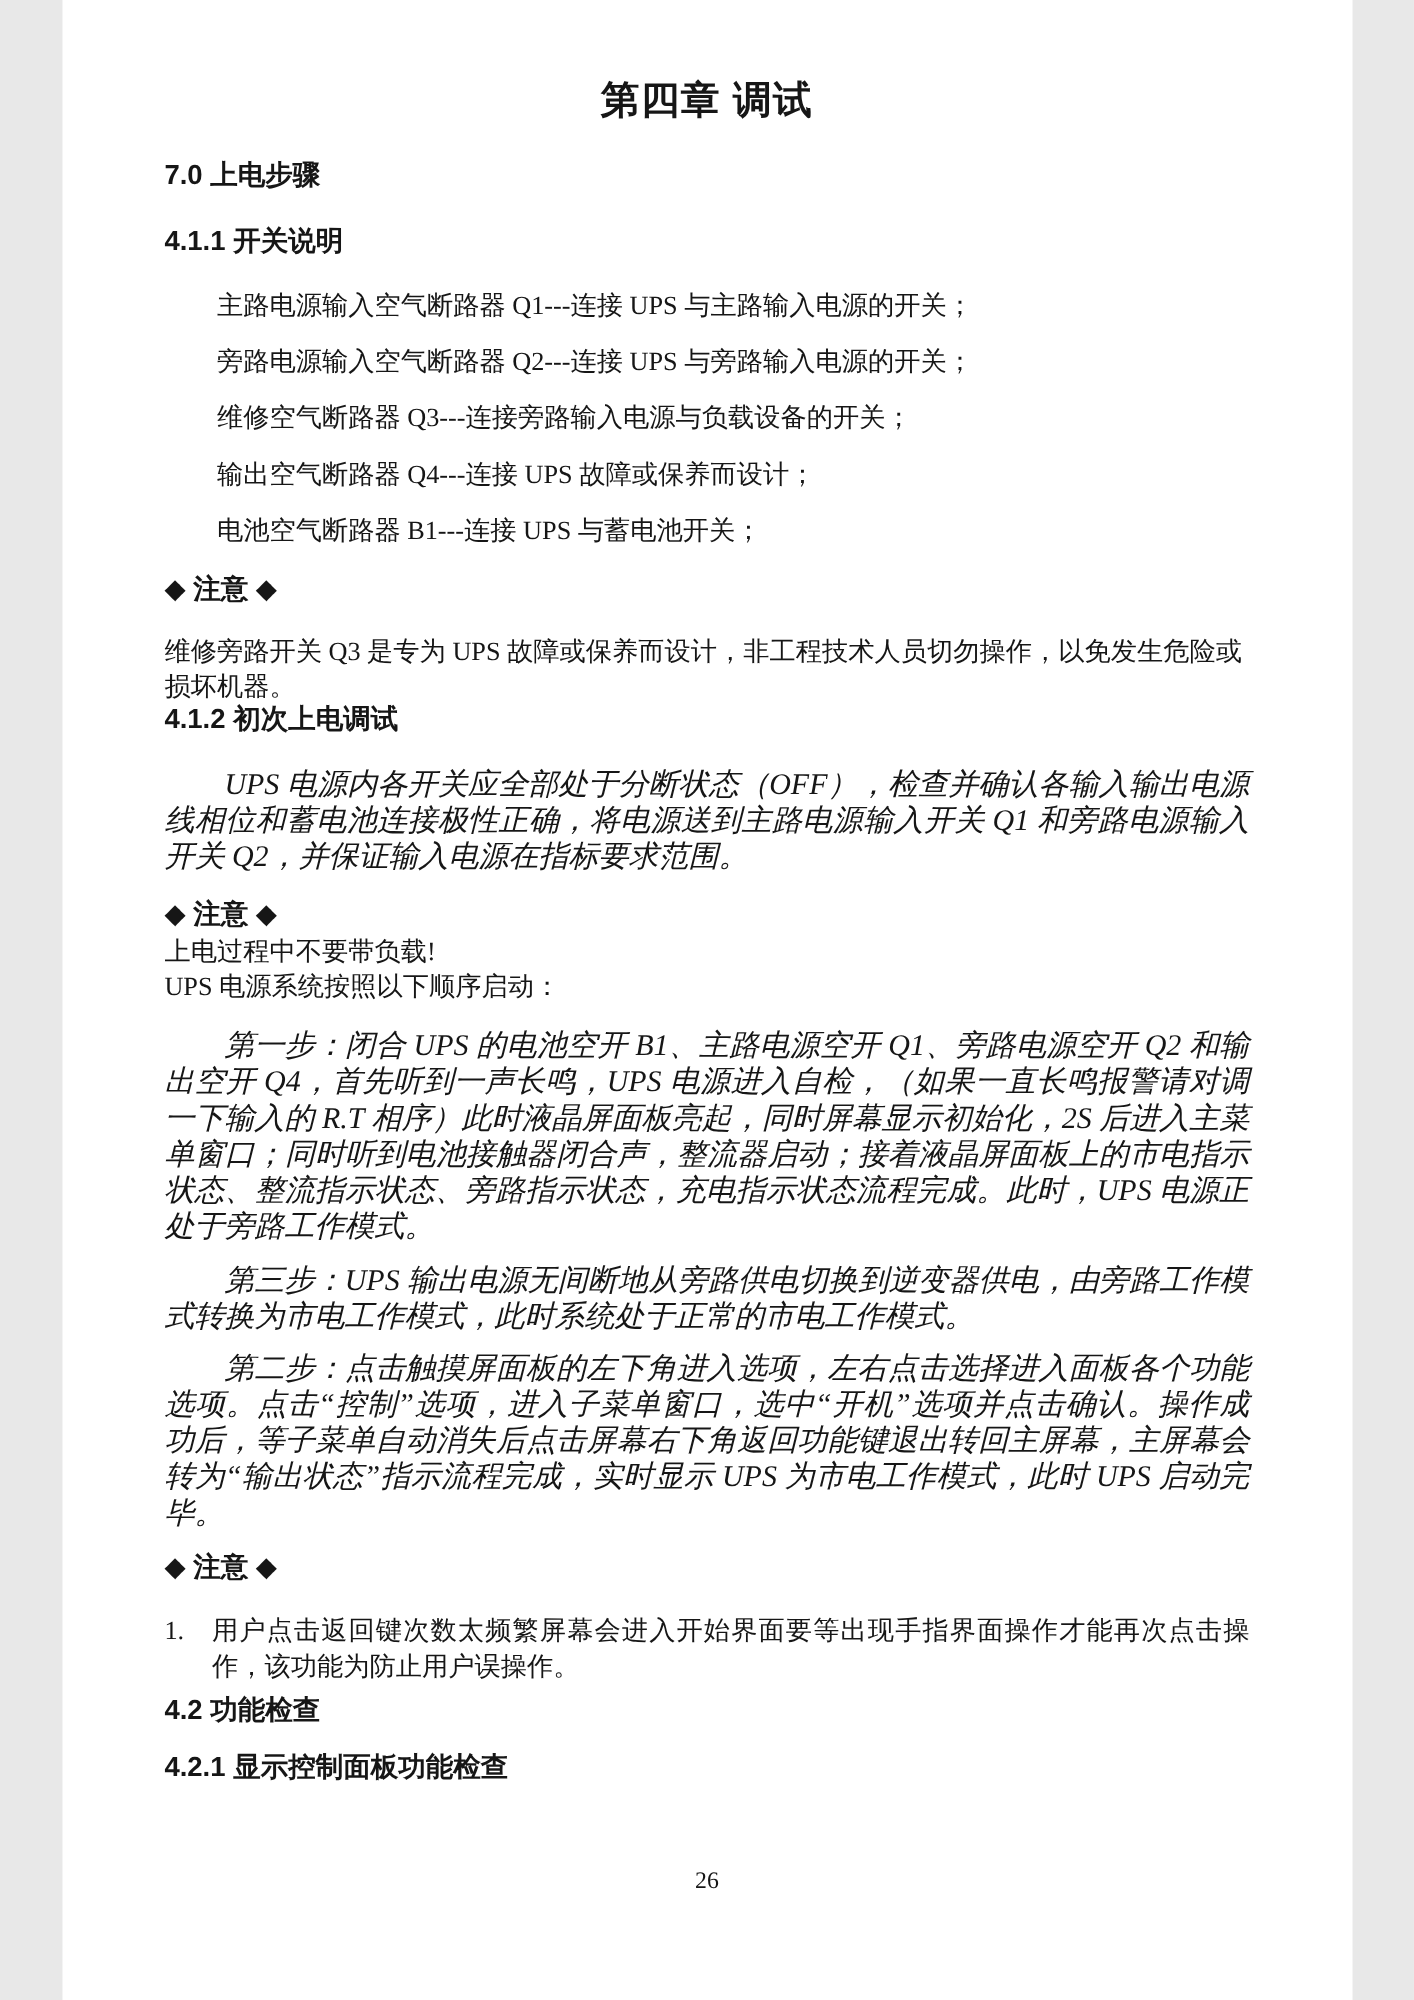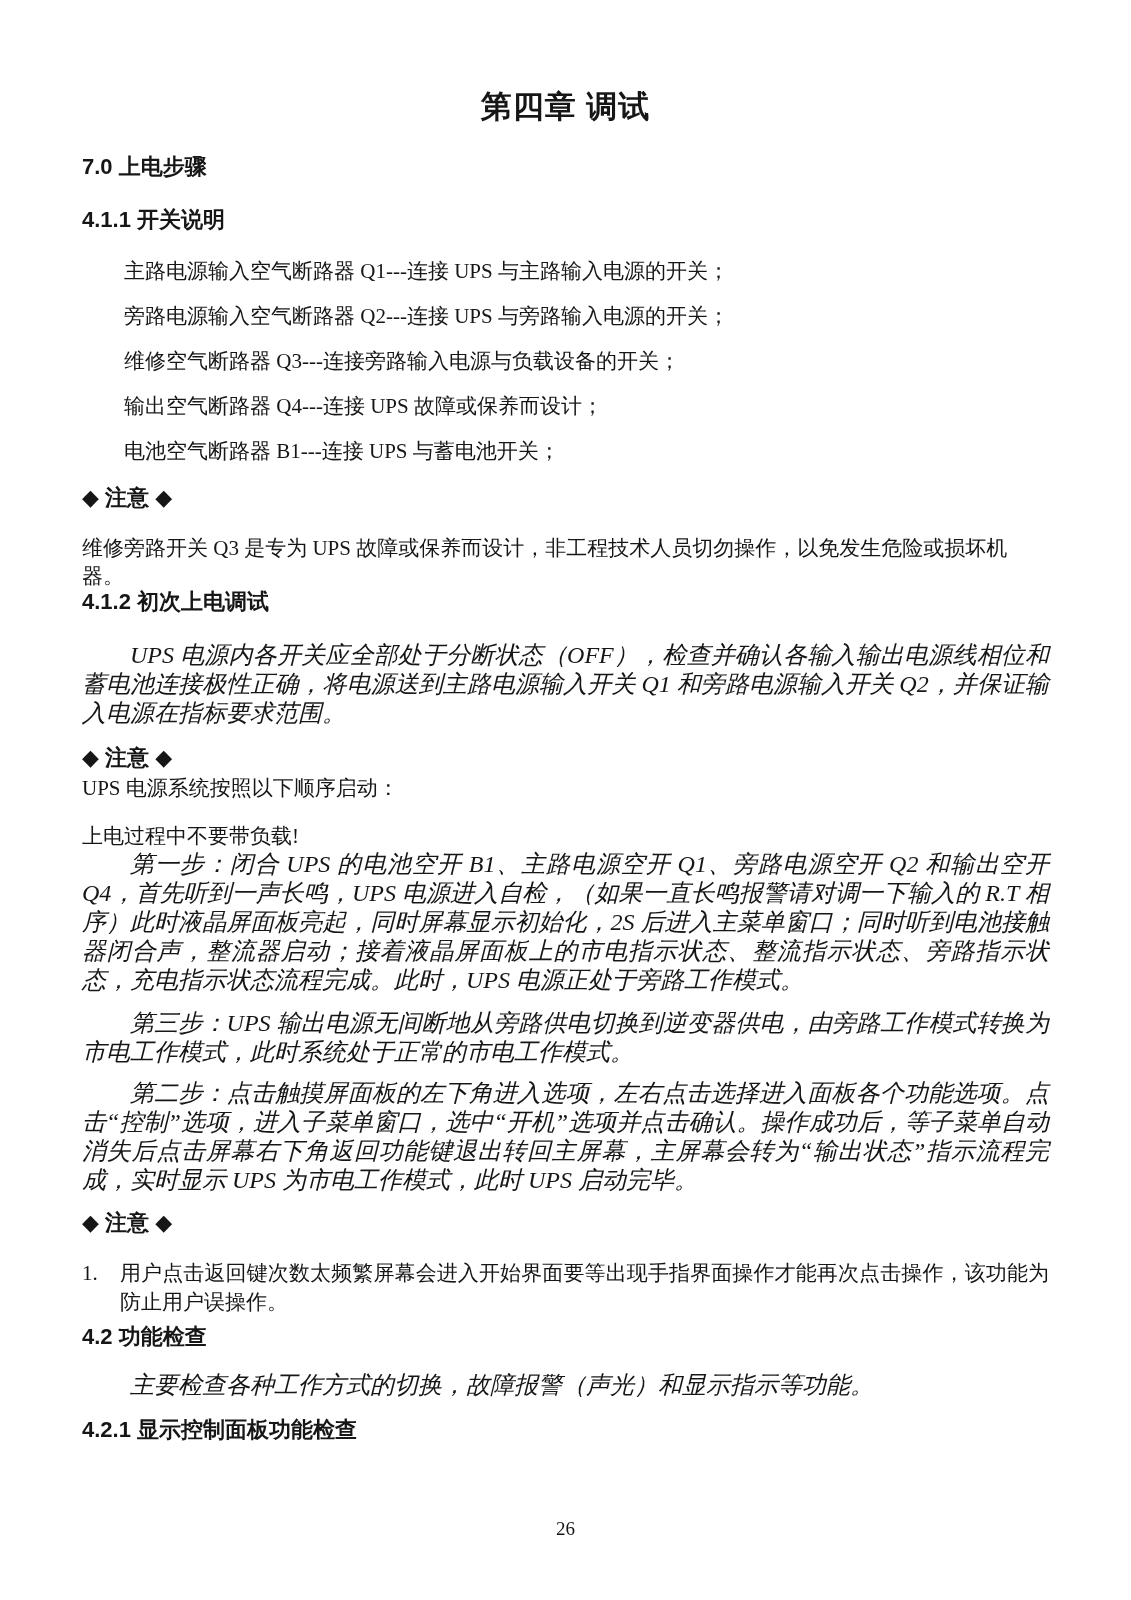--- a/index.html
+++ b/index.html
@@ -2,26 +2,26 @@
 <html><head>
 <meta charset="utf-8">
 <style>
   html, body {
     margin: 0;
     padding: 0;
     background: #e8e8e8;
   }
   .page {
     position: relative;
-    width: 1131px;
+    width: 1032px;
     height: 1600px;
     margin: 0 auto;
     background: #ffffff;
     box-sizing: border-box;
-    padding: 89px 82px 0 82px;
+    padding: 62px 82px 0 82px;
     color: #161616;
     font-family: "Liberation Serif", "DejaVu Serif", serif;
     overflow: hidden;
   }
   .chapter-title {
     font-family: "Liberation Sans", "DejaVu Sans", sans-serif;
     font-weight: bold;
     font-size: 31px;
     line-height: 36px;
     text-align: center;
@@ -97,21 +97,20 @@
     flex: 1;
   }
   .page-number {
     position: absolute;
     left: 0;
     right: 0;
     top: 1494px;
     text-align: center;
     font-size: 19px;
     line-height: 22px;
-    margin-top: 24px;
   }
 </style>
 </head>
 <body>
 
 <div class="page">
 
   <h1 class="chapter-title">第四章 调试</h1>
 
   <h2 class="h2">7.0 上电步骤</h2>
@@ -127,40 +126,39 @@
   </div>
 
   <div class="note-heading">◆ 注意 ◆</div>
   <p class="single-line mb-lg">维修旁路开关 Q3 是专为 UPS 故障或保养而设计，非工程技术人员切勿操作，以免发生危险或损坏机器。</p>
 
   <h3 class="h3">4.1.2 初次上电调试</h3>
 
   <p class="body-text indent-first mb-xl">UPS 电源内各开关应全部处于分断状态（OFF），检查并确认各输入输出电源线相位和蓄电池连接极性正确，将电源送到主路电源输入开关 Q1 和旁路电源输入开关 Q2，并保证输入电源在指标要求范围。</p>
 
   <div class="note-heading tight">◆ 注意 ◆</div>
+  <p class="single-line mb-md">上电过程中不要带负载!</p>
+
   <p class="single-line" style="margin-bottom:20px;">UPS 电源系统按照以下顺序启动：</p>
-
-  <p class="single-line mb-md">上电过程中不要带负载!</p>
 
   <p class="body-text indent-first mb-sm">第一步：闭合 UPS 的电池空开 B1、主路电源空开 Q1、旁路电源空开 Q2 和输出空开 Q4，首先听到一声长鸣，UPS 电源进入自检，（如果一直长鸣报警请对调一下输入的 R.T 相序）此时液晶屏面板亮起，同时屏幕显示初始化，2S 后进入主菜单窗口；同时听到电池接触器闭合声，整流器启动；接着液晶屏面板上的市电指示状态、整流指示状态、旁路指示状态，充电指示状态流程完成。此时，UPS 电源正处于旁路工作模式。</p>
 
   <p class="body-text indent-first" style="margin-bottom:12px;">第三步：UPS 输出电源无间断地从旁路供电切换到逆变器供电，由旁路工作模式转换为市电工作模式，此时系统处于正常的市电工作模式。</p>
 
   <p class="body-text indent-first mb-sm">第二步：点击触摸屏面板的左下角进入选项，左右点击选择进入面板各个功能选项。点击“控制”选项，进入子菜单窗口，选中“开机”选项并点击确认。操作成功后，等子菜单自动消失后点击屏幕右下角返回功能键退出转回主屏幕，主屏幕会转为“输出状态”指示流程完成，实时显示 UPS 为市电工作模式，此时 UPS 启动完毕。</p>
 
   <div class="note-heading">◆ 注意 ◆</div>
 
   <div class="note-list">
     <div class="note-list-item">
       <span class="note-list-num">1.</span>
       <span class="note-list-body">用户点击返回键次数太频繁屏幕会进入开始界面要等出现手指界面操作才能再次点击操作，该功能为防止用户误操作。</span>
     </div>
   </div>
 
   <h2 class="h2" style="margin-top:8px; margin-bottom:22px;">4.2 功能检查</h2>
 
-  <p class="body-text indent-first mb-md">主要检查各种工作方式的切换，故障报警（声光）和显示指示等功能。</p>
 
   <h3 class="h3" style="margin-bottom:0;">4.2.1 显示控制面板功能检查</h3>
 
   <div class="page-number">26</div>
 
 </div>
 
 </body></html>

